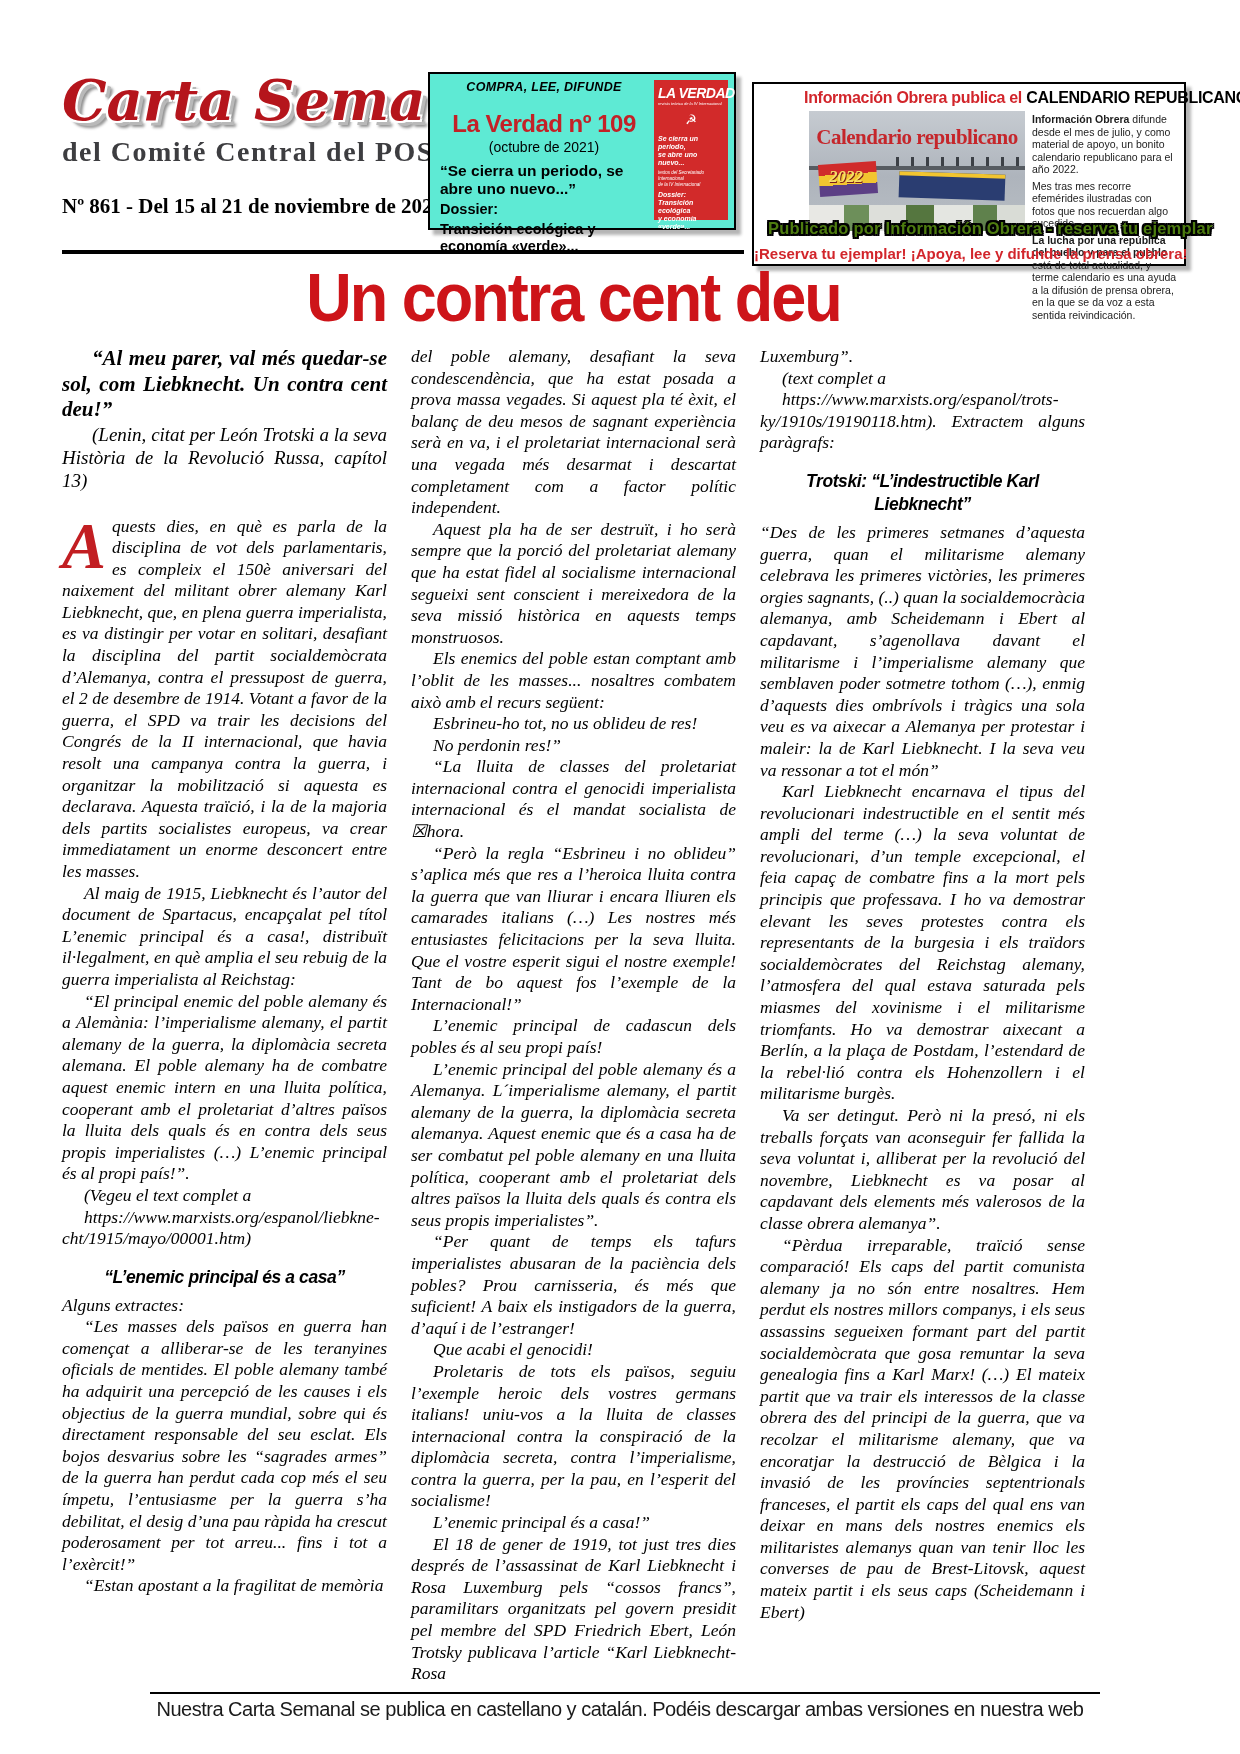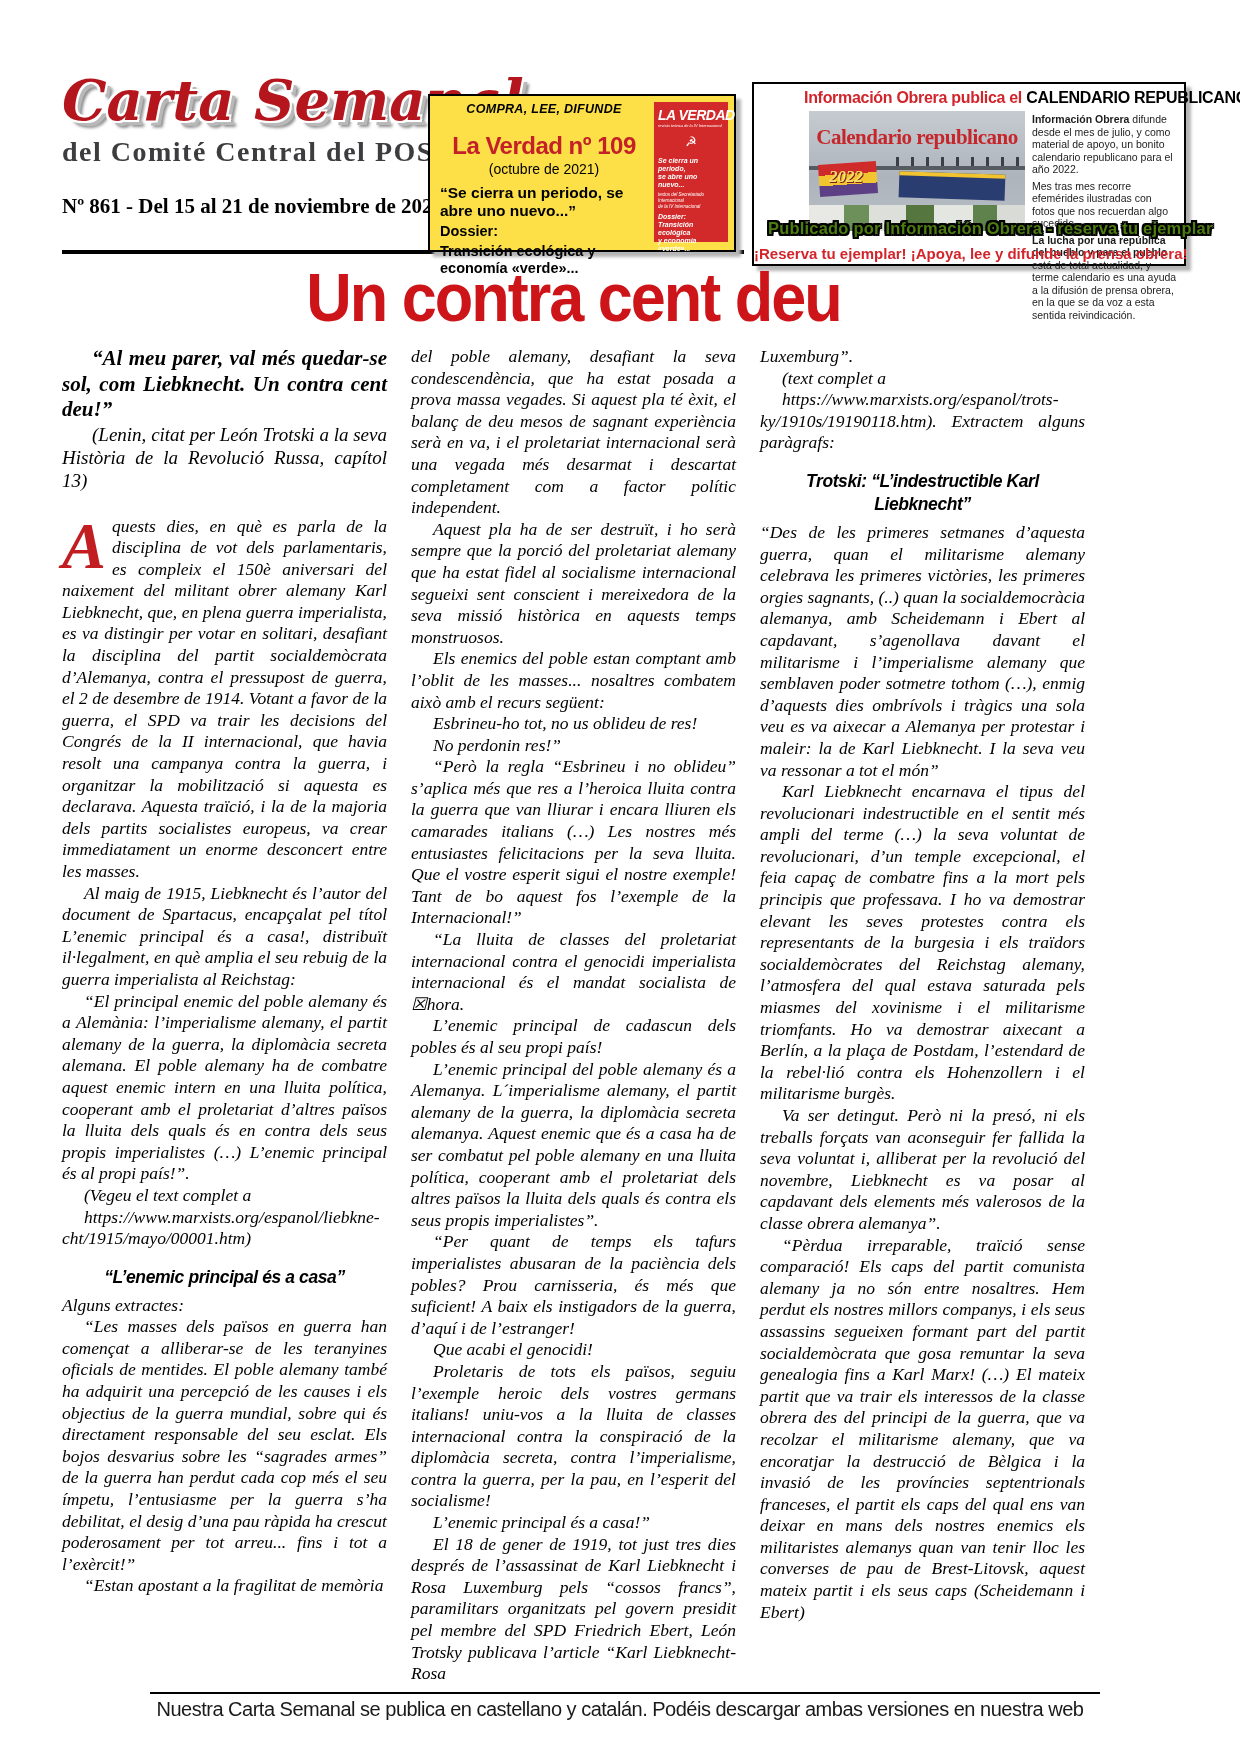--- a/index.html
+++ b/index.html
@@ -23,22 +23,22 @@
     color:#3d3d40; margin-top:6px; letter-spacing:1.5px; white-space:nowrap;
   }
   .issue-line {
     font-family:"Liberation Serif", serif; font-weight:bold; font-size:21px;
     color:#000; margin-top:26px; white-space:nowrap;
   }
   .header-rule { position:absolute; left:62px; top:250px; width:682px; height:4px; background:#000; }
 
   
   .verdad-box {
-    position:absolute; left:428px; top:94px; width:308px; height:158px;
-    border:2px solid #000; background:#fde047; box-shadow:5px 5px 3px #b5b5b5;
+    position:absolute; left:428px; top:72px; width:308px; height:158px;
+    border:2px solid #000; background:#5eead4; box-shadow:5px 5px 3px #b5b5b5;
     display:flex; padding:6px 6px 6px 10px; gap:6px;
   }
   .vb-text { flex:1; font-family:"Liberation Sans", sans-serif; }
   .vb-kicker { font-style:italic; font-weight:bold; font-size:12.5px; text-align:center; letter-spacing:0.3px; }
   .vb-title { font-weight:bold; font-size:24px; color:#c32127; text-align:center; margin-top:16px; letter-spacing:-0.5px; }
   .vb-date { font-size:14px; text-align:center; margin-top:1px; }
   .vb-quote { font-weight:bold; font-size:15.5px; margin-top:7px; line-height:18px; }
   .vb-dossier { font-weight:bold; font-size:14.5px; margin-top:3px; line-height:17px; }
   .vb-cover {
     width:74px; height:140px; background:#d22a2a; color:#fff; padding:5px 4px;
@@ -196,22 +196,22 @@
       <p>“Les masses dels països en guerra han començat a alliberar-se de les teranyines oficials de mentides. El poble alemany també ha adquirit una percepció de les causes i els objectius de la guerra mundial, sobre qui és directament responsable del seu esclat. Els bojos desvarius sobre les “sagrades armes” de la guerra han perdut cada cop més el seu ímpetu, l’entusiasme per la guerra s’ha debilitat, el desig d’una pau ràpida ha crescut poderosament per tot arreu... fins i tot a l’exèrcit!”</p>
       <p>“Estan apostant a la fragilitat de memòria</p>
     </div>
 
     <div class="col">
       <p class="noindent">del poble alemany, desafiant la seva condescendència, que ha estat posada a prova massa vegades. Si aquest pla té èxit, el balanç de deu mesos de sagnant experiència serà en va, i el proletariat internacional serà una vegada més desarmat i descartat completament com a factor polític independent.</p>
       <p>Aquest pla ha de ser destruït, i ho serà sempre que la porció del proletariat alemany que ha estat fidel al socialisme internacional segueixi sent conscient i mereixedora de la seva missió històrica en aquests temps monstruosos.</p>
       <p>Els enemics del poble estan comptant amb l’oblit de les masses... nosaltres combatem això amb el recurs següent:</p>
       <p>Esbrineu-ho tot, no us oblideu de res!</p>
       <p>No perdonin res!”</p>
+      <p>“La lluita de classes del proletariat internacional contra el genocidi imperialista internacional és el mandat socialista de ☒hora.</p>
       <p>“Però la regla “Esbrineu i no oblideu” s’aplica més que res a l’heroica lluita contra la guerra que van lliurar i encara lliuren els camarades italians (…) Les nostres més entusiastes felicitacions per la seva lluita. Que el vostre esperit sigui el nostre exemple! Tant de bo aquest fos l’exemple de la Internacional!”</p>
-      <p>“La lluita de classes del proletariat internacional contra el genocidi imperialista internacional és el mandat socialista de ☒hora.</p>
       <p>L’enemic principal de cadascun dels pobles és al seu propi país!</p>
       <p>L’enemic principal del poble alemany és a Alemanya. L´imperialisme alemany, el partit alemany de la guerra, la diplomàcia secreta alemanya. Aquest enemic que és a casa ha de ser combatut pel poble alemany en una lluita política, cooperant amb el proletariat dels altres països la lluita dels quals és contra els seus propis imperialistes”.</p>
       <p>“Per quant de temps els tafurs imperialistes abusaran de la paciència dels pobles? Prou carnisseria, és més que suficient! A baix els instigadors de la guerra, d’aquí i de l’estranger!</p>
       <p>Que acabi el genocidi!</p>
       <p>Proletaris de tots els països, seguiu l’exemple heroic dels vostres germans italians! uniu-vos a la lluita de classes internacional contra la conspiració de la diplomàcia secreta, contra l’imperialisme, contra la guerra, per la pau, en l’esperit del socialisme!</p>
       <p>L’enemic principal és a casa!”</p>
       <p>El 18 de gener de 1919, tot just tres dies després de l’assassinat de Karl Liebknecht i Rosa Luxemburg pels “cossos francs”, paramilitars organitzats pel govern presidit pel membre del SPD Friedrich Ebert, León Trotsky publicava l’article “Karl Liebknecht-Rosa</p>
     </div>
 
     <div class="col">

